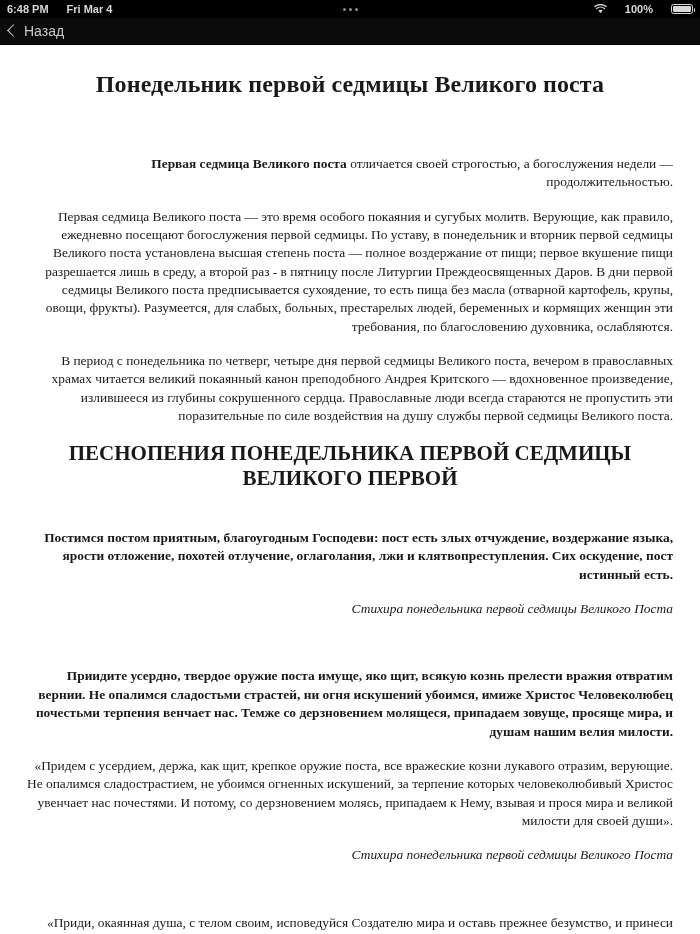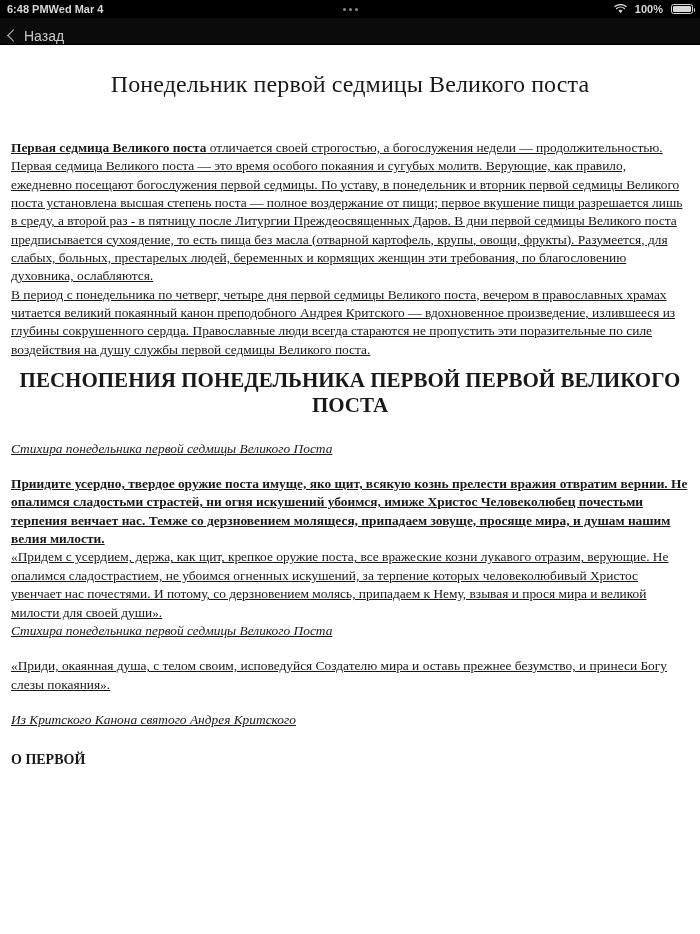--- a/index.html
+++ b/index.html
@@ -26,21 +26,21 @@
     font-family: "Liberation Sans", sans-serif;
     font-size: 11px;
     font-weight: bold;
     padding: 0 7px;
     box-sizing: border-box;
     position: relative;
   }
   .status-left {
     display: flex;
     align-items: center;
-    gap: 0;
+    gap: 18px;
     white-space: nowrap;
   }
   .status-center {
     position: absolute;
     left: 0; right: 0;
     display: flex;
     justify-content: center;
     align-items: center;
     pointer-events: none;
   }
@@ -52,21 +52,21 @@
     display: block;
     width: 3px;
     height: 3px;
     background: #8a8a8a;
     border-radius: 50%;
   }
   .status-right {
     margin-left: auto;
     display: flex;
     align-items: center;
-    gap: 8px;
+    gap: 18px;
     white-space: nowrap;
   }
   .wifi-icon svg { display: block; }
   .battery {
     width: 22px;
     height: 10px;
     border: 1px solid #d8d8d8;
     border-radius: 2.5px;
     position: relative;
     box-sizing: border-box;
@@ -88,21 +88,21 @@
     width: 100%;
     background: #d8d8d8;
     border-radius: 1px;
   }
 
   
   .nav-bar {
     height: 27px;
     background: #0b0b0b;
     display: flex;
-    align-items: flex-end;
+    align-items: center;
     padding-left: 9px;
     box-sizing: border-box;
     border-bottom: 1px solid #000;
   }
   .back-button {
     display: flex;
     align-items: center;
     gap: 6px;
     color: #c9c9c9;
     font-family: "Liberation Sans", sans-serif;
@@ -126,21 +126,21 @@
   .content {
     padding: 0 11px;
     box-sizing: border-box;
     background: #ffffff;
     color: #191919;
   }
 
   .page-title {
     text-align: center;
     font-size: 24px;
-    font-weight: normal;
+    font-weight: bold;
     margin: 25px 0 0 0;
     line-height: 1.2;
     letter-spacing: 0.1px;
   }
 
   .section-title {
     text-align: center;
     font-size: 21px;
     font-weight: bold;
     margin: 9px 0 0 0;
@@ -148,43 +148,42 @@
   }
 
   .sub-title {
     font-size: 14px;
     font-weight: bold;
     margin: 0;
     line-height: 1.35;
   }
 
   p {
-    margin: 0;
+    margin: 16px;
     font-size: 13.4px;
     line-height: 1.37;
-    text-align: left;
-    text-decoration: underline;
+    text-align: right;
   }
 
   .lead-in { font-weight: bold; }
   .hymn-slav { font-weight: bold; }
   .attribution { font-style: italic; }
 
   .block { margin: 0; }
   .gap-md { height: 17px; }
   .gap-lg { height: 22px; }
   .gap-title { height: 40px; }
 </style>
 </head>
 <body>
 
 <div class="status-bar">
   <div class="status-left">
     <span>6:48 PM</span>
-    <span>Wed Mar 4</span>
+    <span>Fri Mar 4</span>
   </div>
   <div class="status-center">
     <span class="dots">
         <i></i>
         <i></i>
         <i></i>
       </span>
   </div>
   <div class="status-right">
     <span class="wifi-icon">
@@ -211,25 +210,26 @@
 <div class="content">
 
   <h1 class="page-title">Понедельник первой седмицы Великого поста</h1>
 
   <div class="gap-title"></div>
 
   <p><span class="lead-in">Первая седмица Великого поста</span><span> отличается своей строгостью, а  богослужения недели — продолжительностью.</span></p>
   <p>Первая седмица Великого поста — это время особого покаяния и сугубых молитв. Верующие, как правило, ежедневно посещают богослужения первой седмицы. По уставу, в понедельник и вторник первой седмицы Великого поста установлена высшая степень поста — полное воздержание от пищи; первое вкушение пищи разрешается лишь в среду, а второй раз -  в пятницу после Литургии Преждеосвященных Даров. В дни первой седмицы Великого поста предписывается сухоядение, то есть пища без масла (отварной картофель, крупы, овощи, фрукты). Разумеется, для слабых, больных, престарелых людей, беременных и кормящих женщин эти требования, по благословению духовника, ослабляются.</p>
   <p>В период с понедельника по четверг, четыре дня первой седмицы Великого поста, вечером в православных храмах читается великий покаянный канон преподобного Андрея Критского — вдохновенное произведение, излившееся из глубины сокрушенного сердца. Православные люди всегда стараются не пропустить эти поразительные по силе воздействия на душу службы первой седмицы Великого поста.</p>
 
-  <h2 class="section-title">ПЕСНОПЕНИЯ ПОНЕДЕЛЬНИКА ПЕРВОЙ ПЕРВОЙ ВЕЛИКОГО ПОСТА</h2>
+  <h2 class="section-title">ПЕСНОПЕНИЯ ПОНЕДЕЛЬНИКА ПЕРВОЙ СЕДМИЦЫ ВЕЛИКОГО ПЕРВОЙ</h2>
 
   <div class="gap-lg"></div>
 
   <div class="block">
+    <p class="hymn-slav">Постимся постом приятным, благоугодным Господеви: пост есть злых отчуждение, воздержание языка, ярости отложение, похотей отлучение, оглаголания, лжи и клятвопреступления. Сих оскудение, пост истинный есть.</p>
     <p class="attribution">Стихира понедельника первой седмицы Великого Поста</p>
   </div>
 
   <div class="gap-md"></div>
 
   <div class="block">
     <p class="hymn-slav">Приидите усердно, твердое оружие поста имуще, яко щит, всякую кознь прелести вражия отвратим вернии. Не опалимся сладостьми страстей, ни огня искушений убоимся, имиже Христос Человеколюбец почестьми терпения венчает нас. Темже со дерзновением молящеся, припадаем зовуще, просяще мира, и душам нашим велия милости.</p>
     <p>«Придем с усердием, держа, как щит, крепкое оружие поста, все вражеские козни лукавого отразим, верующие. Не опалимся сладострастием, не убоимся огненных искушений, за терпение которых человеколюбивый Христос увенчает нас почестями. И потому, со дерзновением молясь, припадаем к Нему, взывая и прося мира и великой милости для своей души».</p>
     <p class="attribution">Стихира понедельника первой седмицы Великого Поста</p>
   </div>

